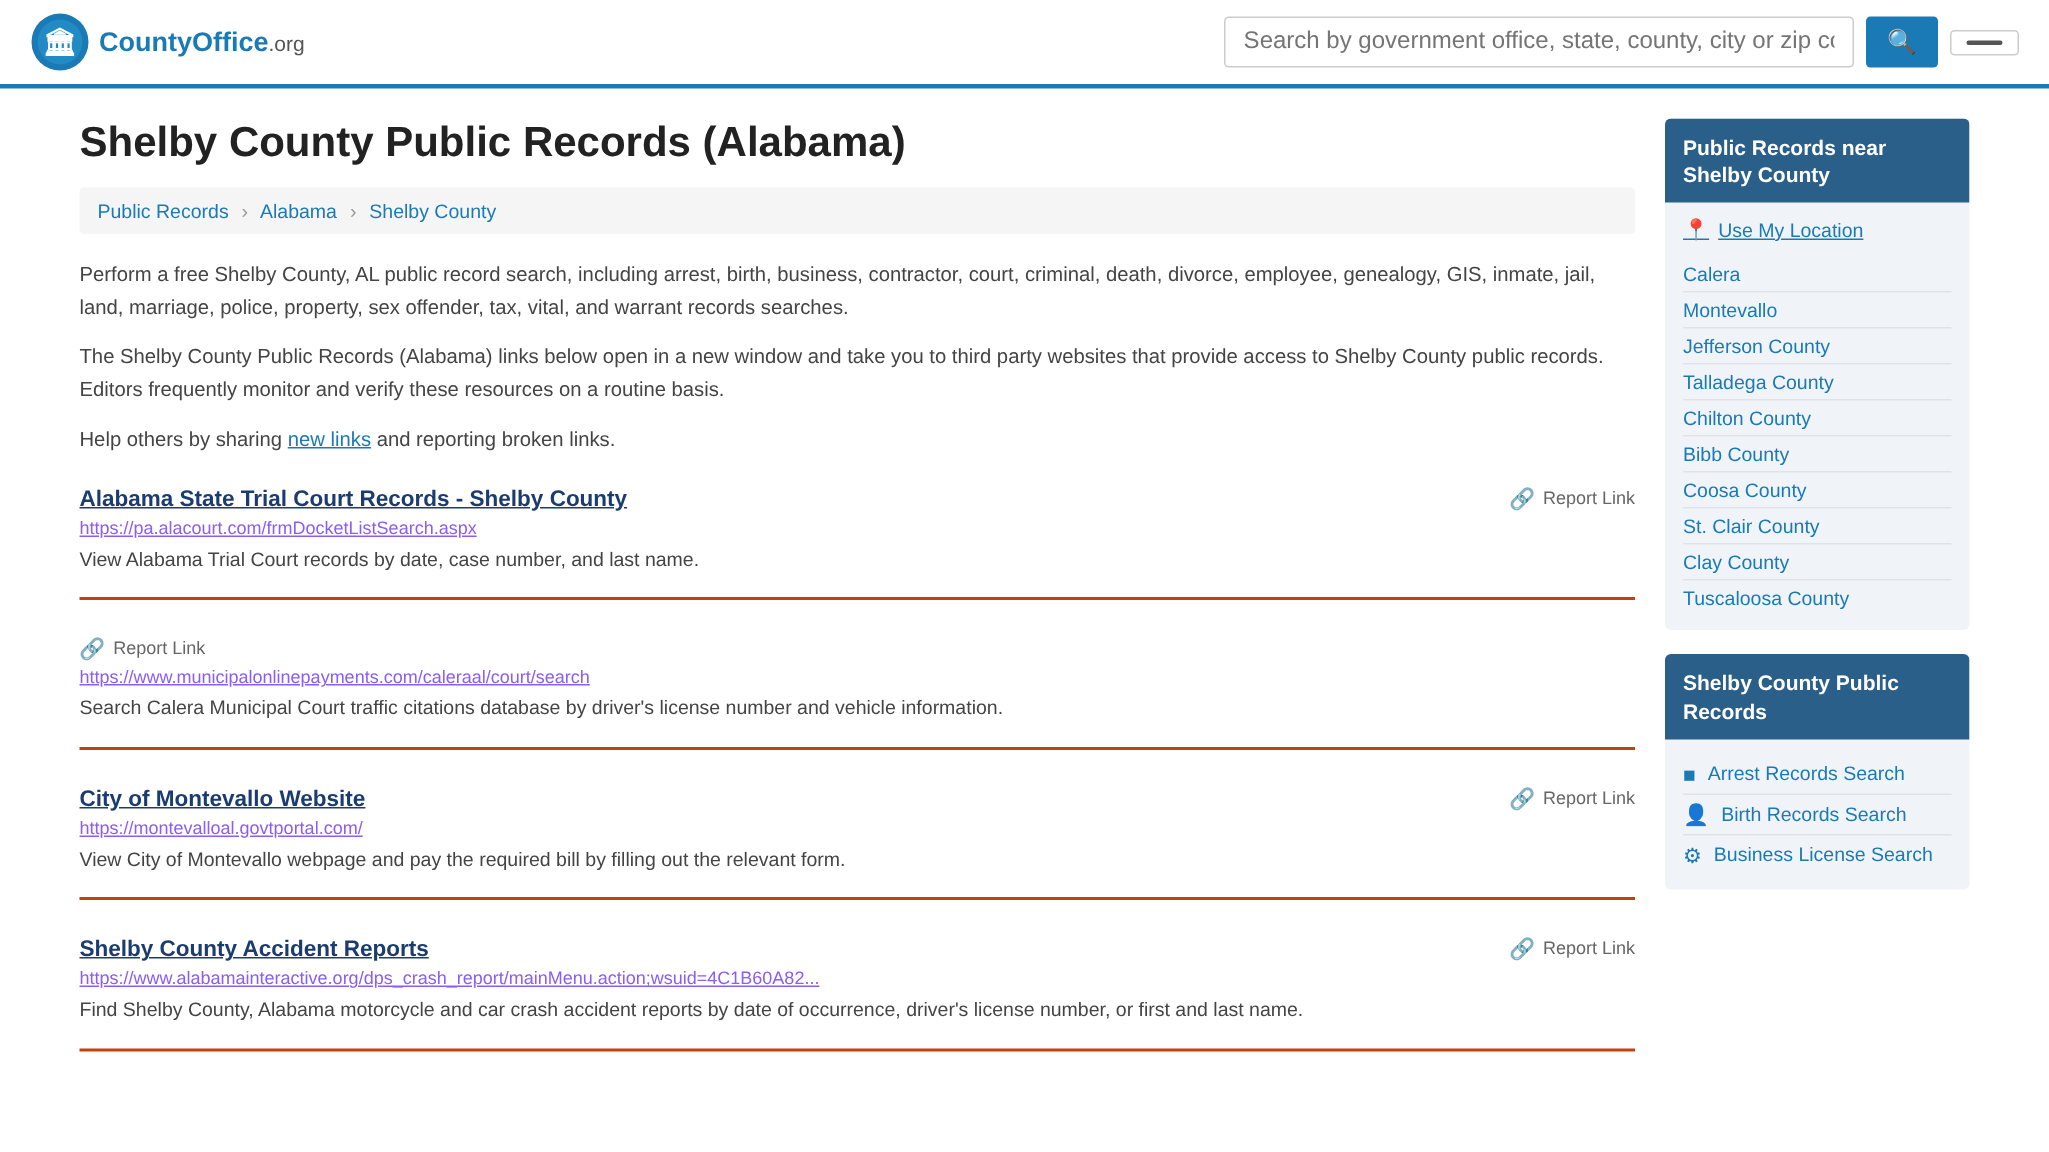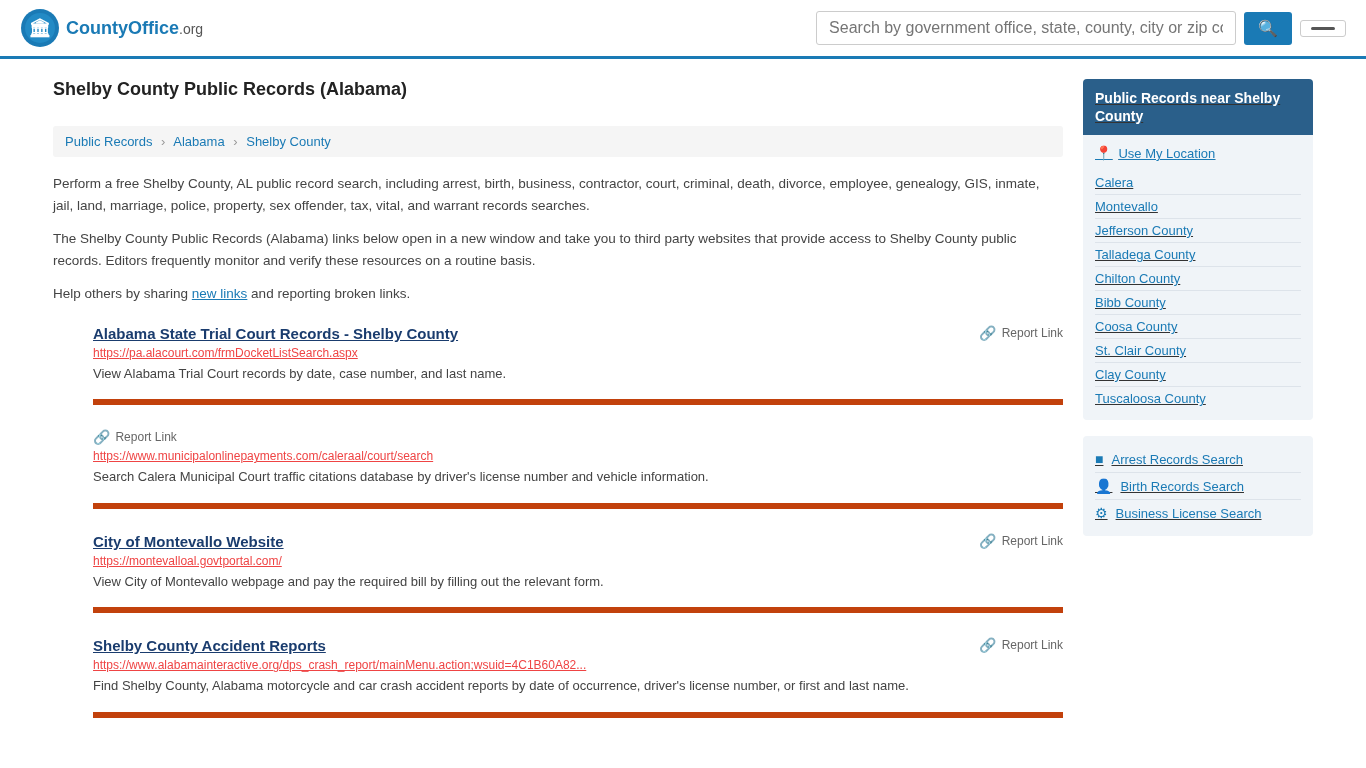--- a/index.html
+++ b/index.html
@@ -69,31 +69,30 @@
       max-width: 1300px;
       margin: 0 auto;
       padding: 20px 20px 0 20px;
       display: flex;
       gap: 20px;
     }
     #content {
       flex: 1;
     }
     #sidebar {
-      width: 230px;
+      width: 203px;
       flex-shrink: 0;
-      text-decoration: underline;
     }
 
     
     #page-title {
-      font-size: 18px;
+      font-size: 28px;
       font-weight: bold;
       color: #222;
-      margin-bottom: 26px;
+      margin-bottom: 14px;
     }
 
     
     #breadcrumb {
       background: #f5f5f5;
       padding: 8px 12px;
       border-radius: 3px;
       margin-bottom: 16px;
       font-size: 13px;
       color: #555;
@@ -113,39 +112,38 @@
     }
     #description a {
       color: #1a7ab5;
       text-decoration: underline;
     }
 
     
     .record-item {
       margin-bottom: 24px;
       padding-bottom: 16px;
-      border-bottom: 6px solid #c2410c;
-      margin-left: 40px;
+      border-bottom: 2px solid #c2410c;
     }
     .record-title {
       font-size: 15px;
       font-weight: bold;
       color: #1a3c6e;
       text-decoration: underline;
       cursor: pointer;
       display: inline;
     }
     .record-header {
       display: flex;
       justify-content: space-between;
       align-items: flex-start;
       margin-bottom: 4px;
     }
     .record-url {
-      color: #ef4444;
+      color: #8b5cf6;
       font-size: 12px;
       margin-bottom: 4px;
       display: block;
     }
     .record-desc {
       font-size: 13px;
       color: #444;
       line-height: 1.5;
     }
     .report-link-btn {
@@ -335,20 +333,21 @@
             <a href="#" class="sidebar-link">Bibb County</a>
             <a href="#" class="sidebar-link">Coosa County</a>
             <a href="#" class="sidebar-link">St. Clair County</a>
             <a href="#" class="sidebar-link">Clay County</a>
             <a href="#" class="sidebar-link">Tuscaloosa County</a>
           </div>
       </div>
     </div>
 
     <div class="sidebar-section">
+      <div class="sidebar-section-title">Shelby County Public Records</div>
       <div class="sidebar-section-body">
         <div id="sidebar-record-links">
         <a href="#" class="sidebar-record-link">
               <span class="sidebar-record-icon">■</span>
               <span>Arrest Records Search</span>
             </a>
             <a href="#" class="sidebar-record-link">
               <span class="sidebar-record-icon">👤</span>
               <span>Birth Records Search</span>
             </a>

